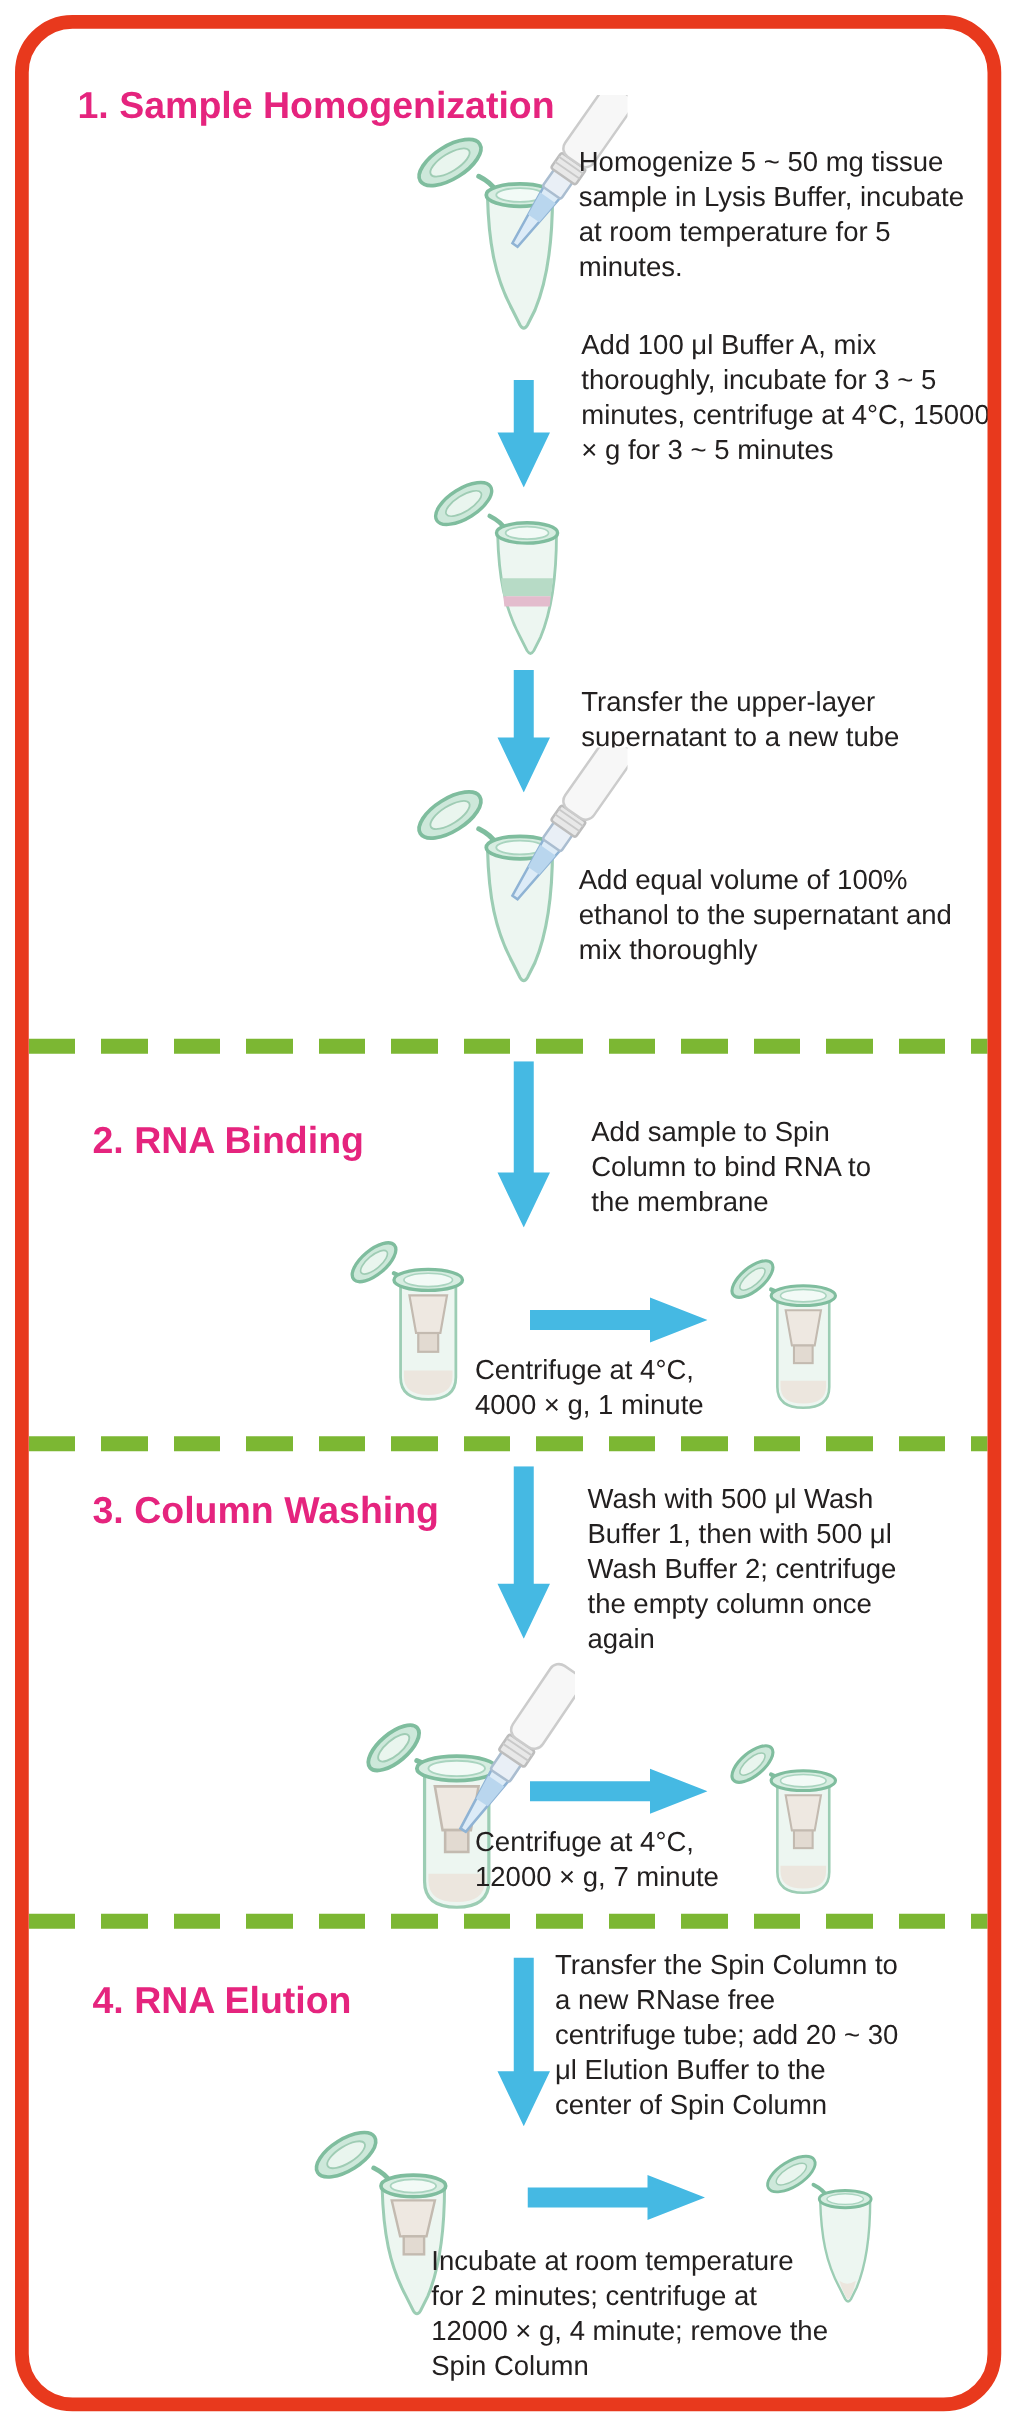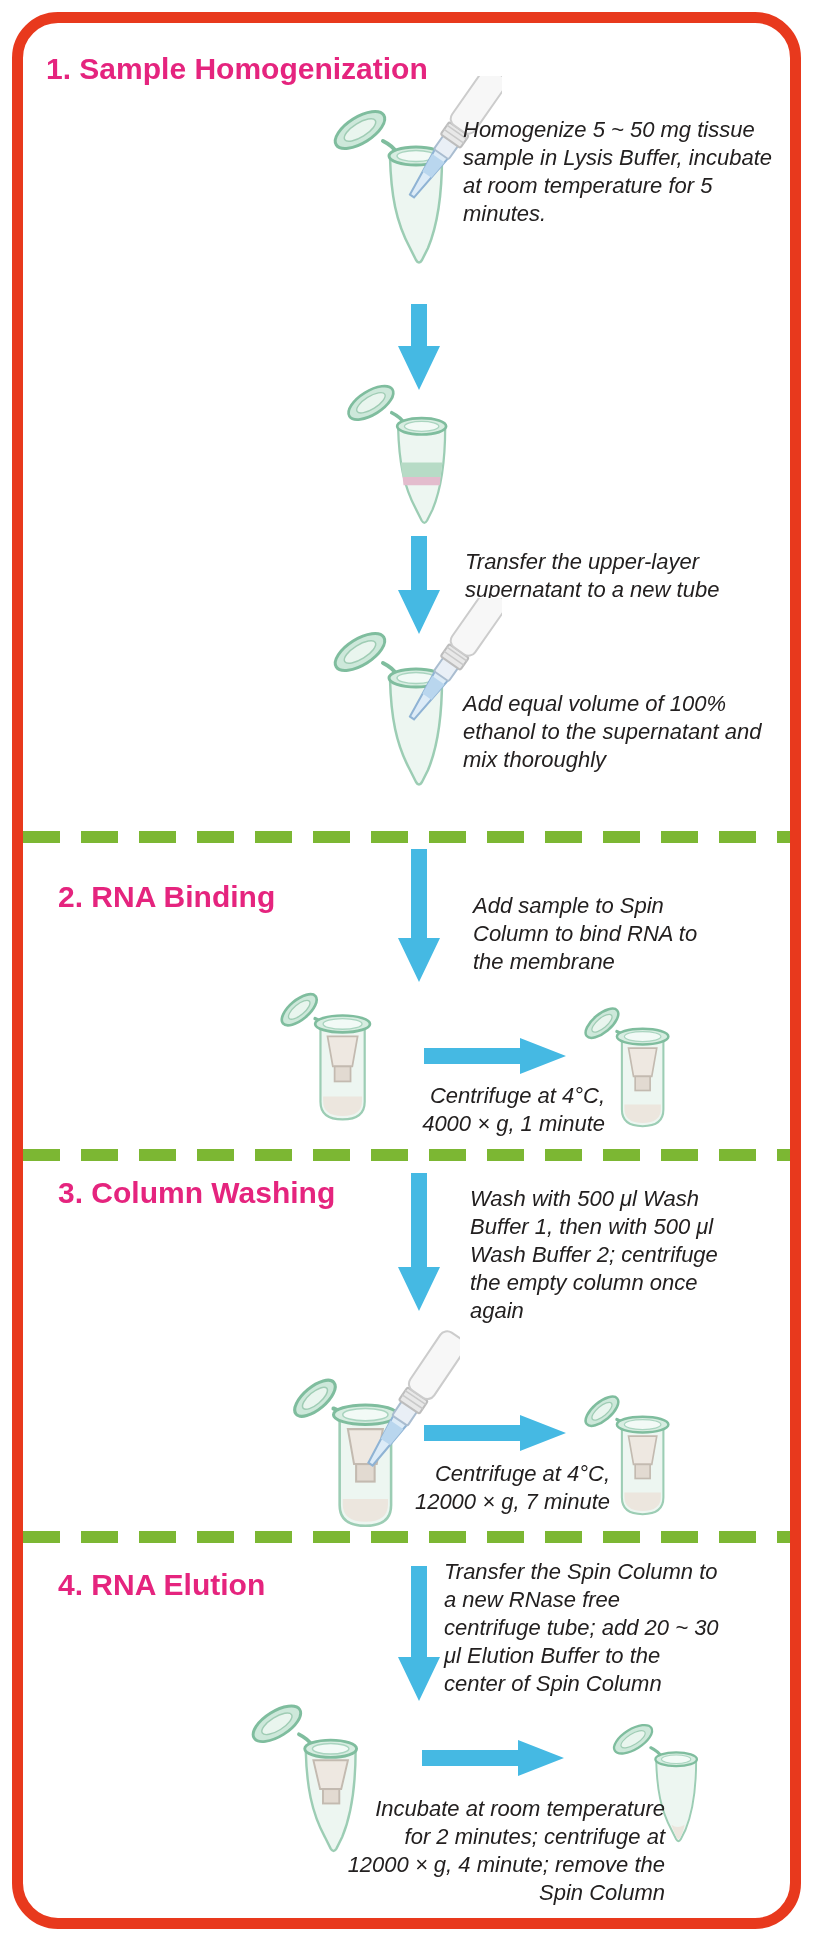--- a/index.html
+++ b/index.html
@@ -9,28 +9,28 @@
   }
   .frame{
     position:absolute;inset:12px;border:11px solid var(--c-border,#e8391d);
     border-radius:46px;z-index:5;pointer-events:none;
   }
   .divider{
     position:absolute;left:23px;right:23px;height:12px;z-index:1;
     background:repeating-linear-gradient(90deg,var(--c-divider,#7cb733) 0 37px,transparent 37px 58px);
   }
   .sec-title{
-    position:absolute;margin:0;color:var(--c-heading,#e5247e);
+    position:absolute;margin:16px;color:var(--c-heading,#e5247e);
     font-size:30px;font-weight:bold;line-height:1.15;white-space:nowrap;z-index:2;
   }
   .note{
     position:absolute;margin:0;color:var(--c-text,#232020);
-    font-size:22px;line-height:28px;z-index:2;font-style:italic;
-  }
-  .note.center{text-align:right;}
+    font-size:22px;line-height:28px;z-index:2;
+  }
+  .note.center{text-align:left;}
   .arrow{position:absolute;z-index:2;}
   .arrow path{fill:var(--c-arrow,#45b9e3);}
   .illus{position:absolute;z-index:2;}
   
   .cap-fill{fill:#cde8da;stroke:#7fbd9e;stroke-width:3;}
   .cap-inner{fill:#e9f5ee;stroke:#9fccb4;stroke-width:1.5;}
   .hinge{fill:none;stroke:#7fbd9e;stroke-width:4;stroke-linecap:round;}
   .tube-body{fill:#edf6f1;stroke:#9ccdb4;stroke-width:2.5;}
   .rim{fill:#d7ede1;stroke:#7fbd9e;stroke-width:3;}
   .rim-inner{fill:#f2faf6;stroke:#a9d4bf;stroke-width:1.5;}
@@ -99,20 +99,21 @@
       </g>
     <g transform="translate(90,120) rotate(35)">
         <use href="#pip"></use>
       </g>
   </svg>
   <p class="note" style="left:463px;top:116px;width:332px">Homogenize 5 ~ 50 mg tissue sample in Lysis Buffer, incubate at room temperature for 5 minutes.</p>
 
   <svg class="arrow" style="left:396px;top:304px" width="46" height="86" viewBox="0 0 46 86">
     <path d="M15 0 H31 V42 H44 L23 86 L2 42 H15 Z"></path>
   </svg>
+  <p class="note" style="left:465px;top:262px;width:340px">Add 100 μl Buffer A, mix thoroughly, incubate for 3 ~ 5 minutes, centrifuge at 4°C, 15000 × g for 3 ~ 5 minutes</p>
 
   <svg class="illus" style="left:340px;top:372px" width="118" height="163" viewBox="0 0 130 180">
     <g transform="translate(4,4)">
       <use href="#mt"></use>
       <path d="M63 96 H109 L107 112 H65 Z" class="band-green"></path>
       <path d="M65 112 H107 L106 121 H66 Z" class="band-pink"></path>
     </g>
   </svg>
 
   <svg class="arrow" style="left:396px;top:536px" width="46" height="98" viewBox="0 0 46 98">

